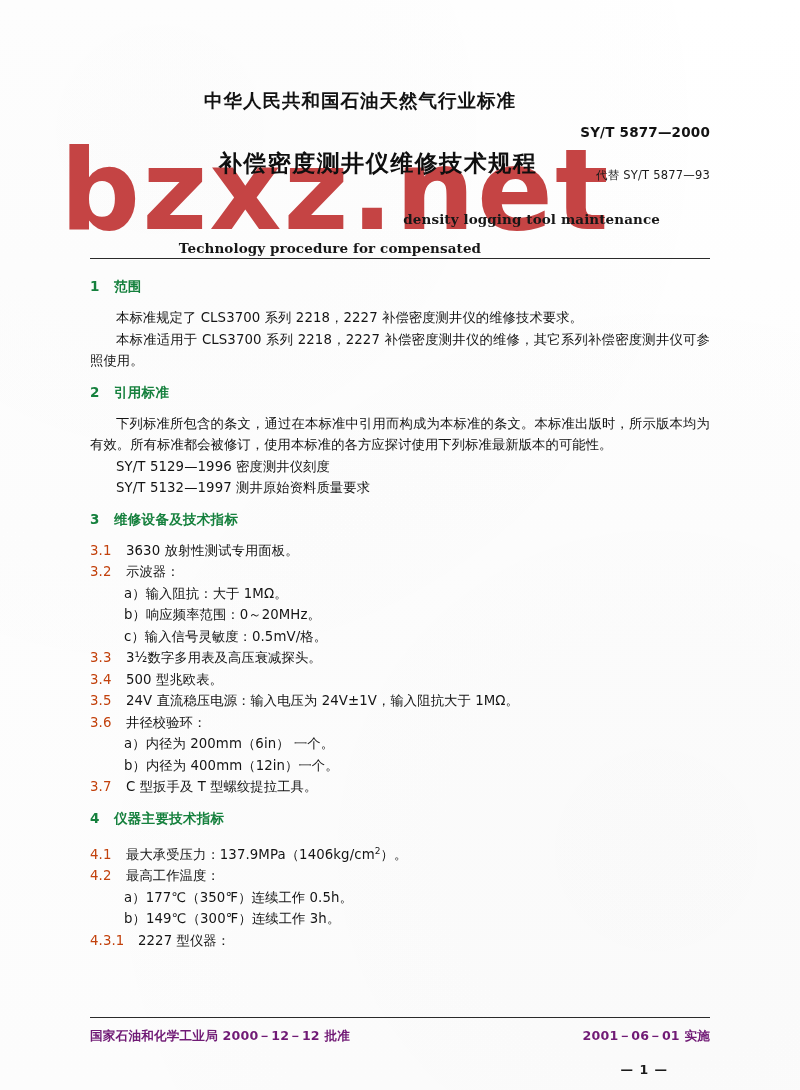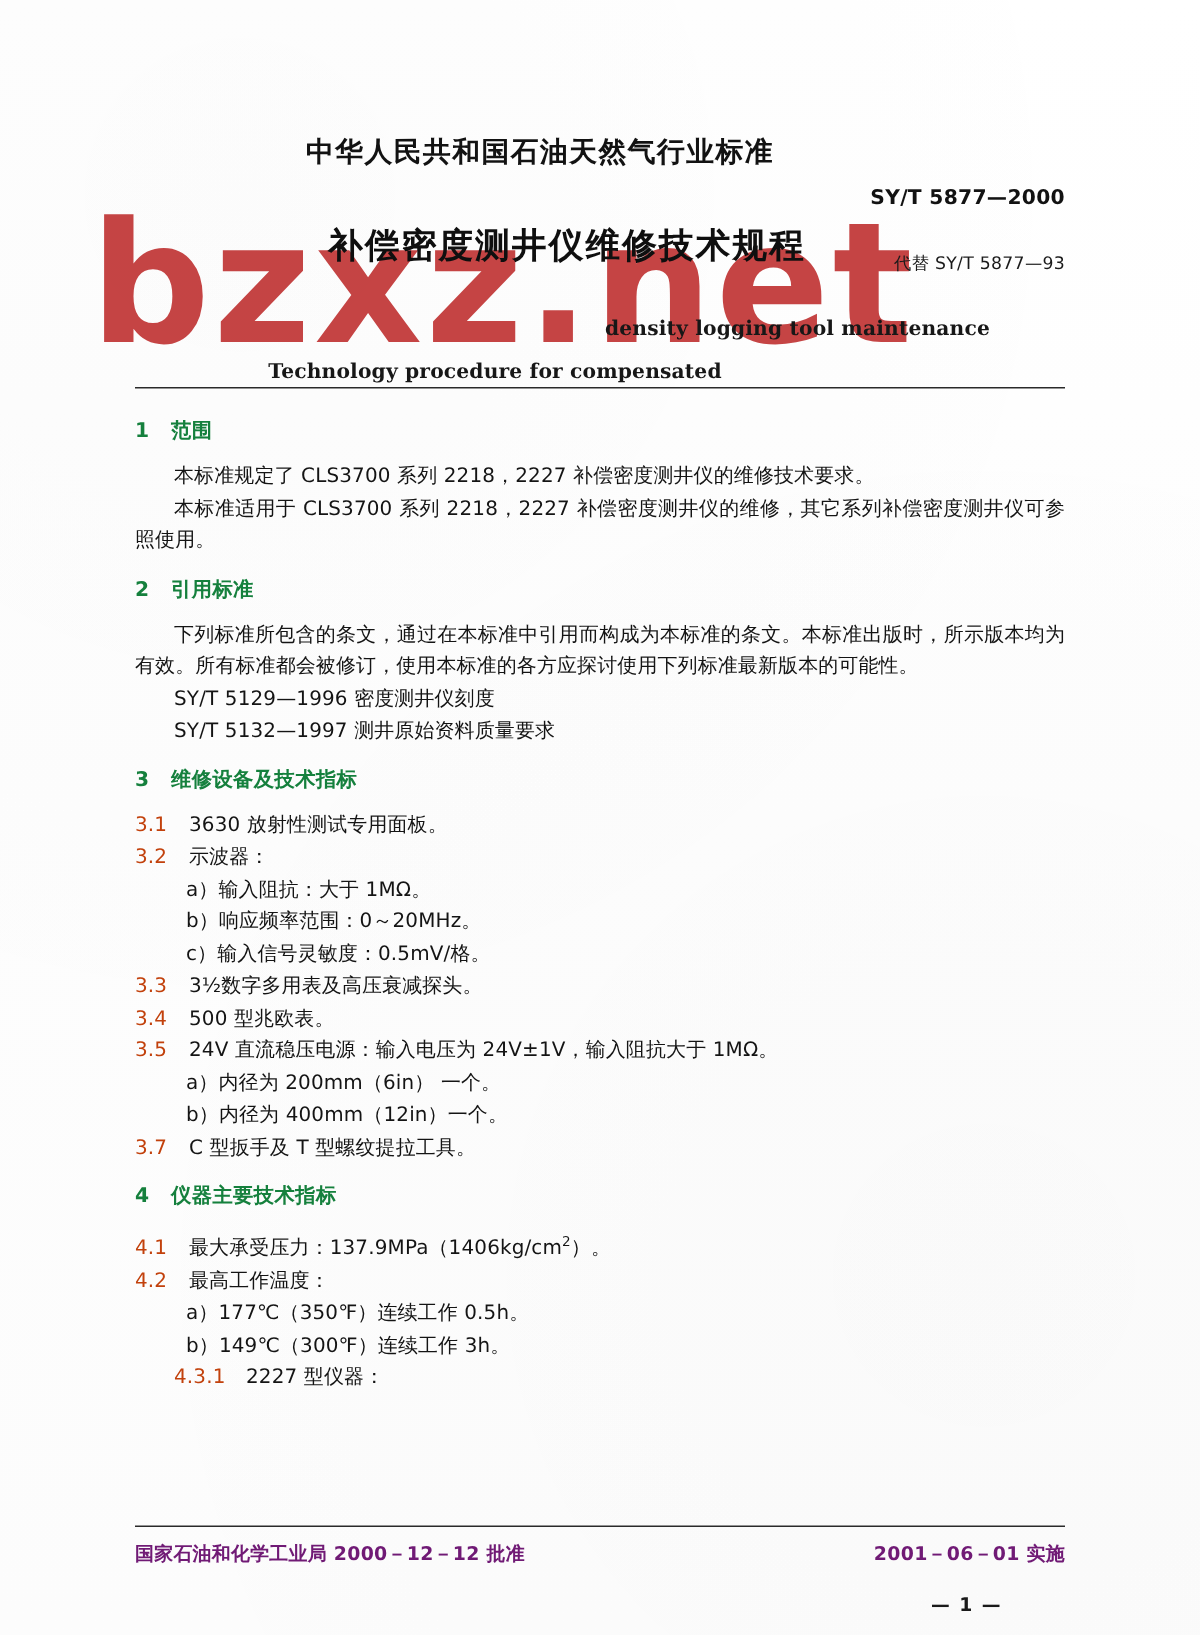--- a/index.html
+++ b/index.html
@@ -159,21 +159,21 @@
     margin: 0;
     display: flex;
     letter-spacing: 0.1px;
   }
   .clause-num {
     font-weight: 400;
     flex: 0 0 auto;
     min-width: 36px;
     color: #c2410c;
   }
-  .clause-num.wide { min-width: 48px; margin-left: 26px; }
+  .clause-num.wide { min-width: 48px; }
   .clause-text { flex: 1 1 auto; }
   .sub {
     font-size: 13.3px;
     line-height: 21.5px;
     color: #141414;
     margin: 0 0 0 34px;
     letter-spacing: 0.1px;
   }
   .ref-line {
     font-size: 13.3px;
@@ -279,20 +279,24 @@
       <div class="clause">
         <span class="clause-num">3.4</span>
         <span class="clause-text">500 型兆欧表。</span>
       </div>
 
       <div class="clause">
         <span class="clause-num">3.5</span>
         <span class="clause-text">24V 直流稳压电源：输入电压为 24V±1V，输入阻抗大于 1MΩ。</span>
       </div>
 
+      <div class="clause">
+        <span class="clause-num">3.6</span>
+        <span class="clause-text">井径校验环：</span>
+      </div>
       <p class="sub">a）内径为 200mm（6in）  一个。</p>
       <p class="sub">b）内径为 400mm（12in）一个。</p>
 
       <div class="clause">
         <span class="clause-num">3.7</span>
         <span class="clause-text">C 型扳手及 T 型螺纹提拉工具。</span>
       </div>
 
 
       <div class="gap-m"></div>

